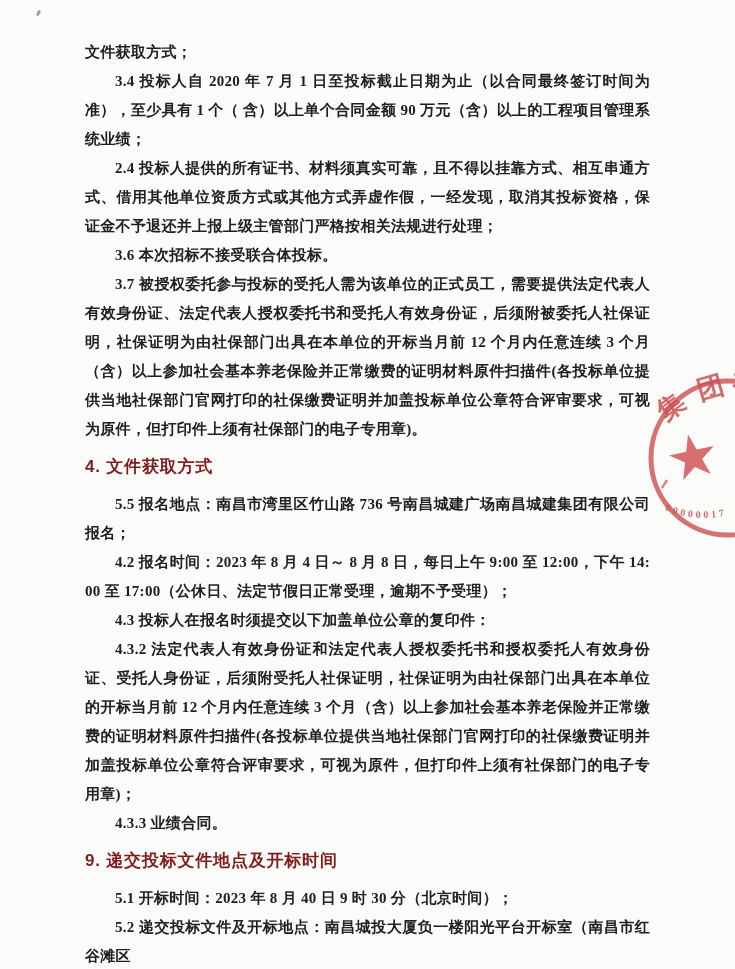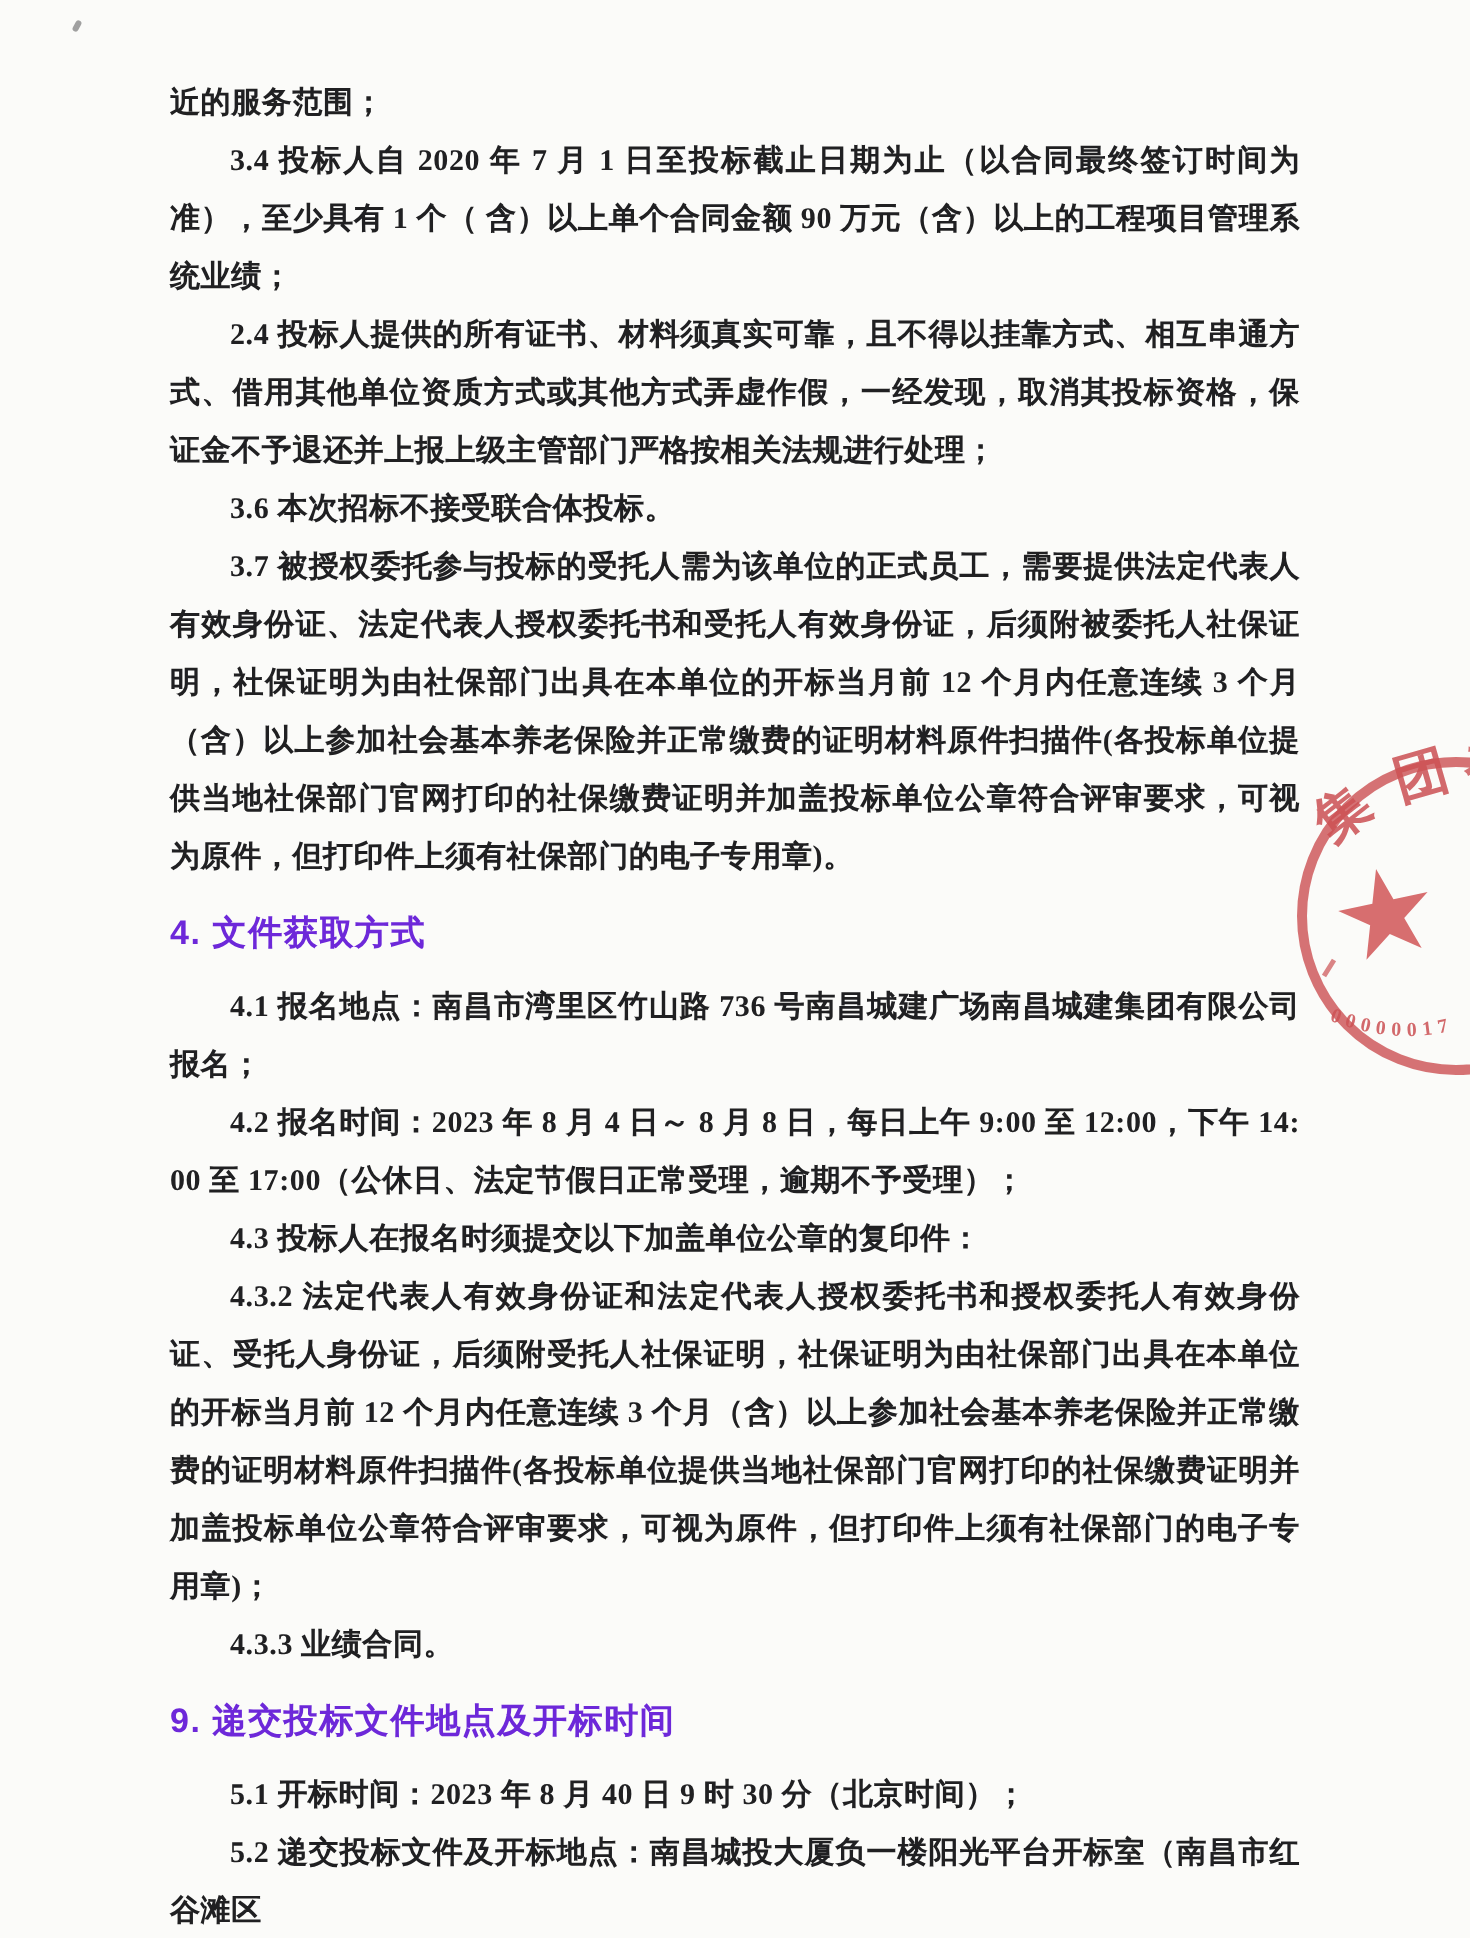--- a/index.html
+++ b/index.html
@@ -39,48 +39,48 @@
     color: #202022;
   }
   .para.no-indent { text-indent: 0; }
   .heading {
     font-family: "Liberation Sans", "DejaVu Sans", sans-serif;
     font-size: 17px;
     line-height: 29px;
     font-weight: 700;
     letter-spacing: 0.8px;
     margin: 8px 0 9px 0;
-    color: #6d28d9;
+    color: #7f1d1d;
   }
   .seal {
     position: absolute;
     left: 628px;
     top: 366px;
     width: 190px;
     height: 190px;
     opacity: 0.88;
   }
   .seal text {
     font-family: "Liberation Serif", "DejaVu Serif", serif;
     font-weight: 700;
   }
 </style>
 </head>
 <body>
 
 <div class="scan-speck"></div>
 
 <div class="doc">
-  <p class="para no-indent">近的服务范围；</p>
+  <p class="para no-indent">文件获取方式；</p>
   <p class="para">3.4 投标人自 2020 年 7 月 1 日至投标截止日期为止（以合同最终签订时间为准），至少具有 1 个（ 含）以上单个合同金额 90 万元（含）以上的工程项目管理系统业绩；</p>
   <p class="para">2.4 投标人提供的所有证书、材料须真实可靠，且不得以挂靠方式、相互串通方式、借用其他单位资质方式或其他方式弄虚作假，一经发现，取消其投标资格，保证金不予退还并上报上级主管部门严格按相关法规进行处理；</p>
   <p class="para">3.6 本次招标不接受联合体投标。</p>
   <p class="para">3.7 被授权委托参与投标的受托人需为该单位的正式员工，需要提供法定代表人有效身份证、法定代表人授权委托书和受托人有效身份证，后须附被委托人社保证明，社保证明为由社保部门出具在本单位的开标当月前 12 个月内任意连续 3 个月（含）以上参加社会基本养老保险并正常缴费的证明材料原件扫描件(各投标单位提供当地社保部门官网打印的社保缴费证明并加盖投标单位公章符合评审要求，可视为原件，但打印件上须有社保部门的电子专用章)。</p>
   <h2 class="heading">4. 文件获取方式</h2>
-  <p class="para">4.1 报名地点：南昌市湾里区竹山路 736 号南昌城建广场南昌城建集团有限公司报名；</p>
+  <p class="para">5.5 报名地点：南昌市湾里区竹山路 736 号南昌城建广场南昌城建集团有限公司报名；</p>
   <p class="para">4.2 报名时间：2023 年 8 月 4 日～ 8 月 8 日，每日上午 9:00 至 12:00，下午 14:00 至 17:00（公休日、法定节假日正常受理，逾期不予受理）；</p>
   <p class="para">4.3 投标人在报名时须提交以下加盖单位公章的复印件：</p>
   <p class="para">4.3.2 法定代表人有效身份证和法定代表人授权委托书和授权委托人有效身份证、受托人身份证，后须附受托人社保证明，社保证明为由社保部门出具在本单位的开标当月前 12 个月内任意连续 3 个月（含）以上参加社会基本养老保险并正常缴费的证明材料原件扫描件(各投标单位提供当地社保部门官网打印的社保缴费证明并加盖投标单位公章符合评审要求，可视为原件，但打印件上须有社保部门的电子专用章)；</p>
   <p class="para">4.3.3 业绩合同。</p>
   <h2 class="heading">9. 递交投标文件地点及开标时间</h2>
   <p class="para">5.1 开标时间：2023 年 8 月 40 日 9 时 30 分（北京时间）；</p>
   <p class="para">5.2 递交投标文件及开标地点：南昌城投大厦负一楼阳光平台开标室（南昌市红谷滩区</p>
 </div>
 
 <svg class="seal" viewBox="0 0 190 190" xmlns="http://www.w3.org/2000/svg">

